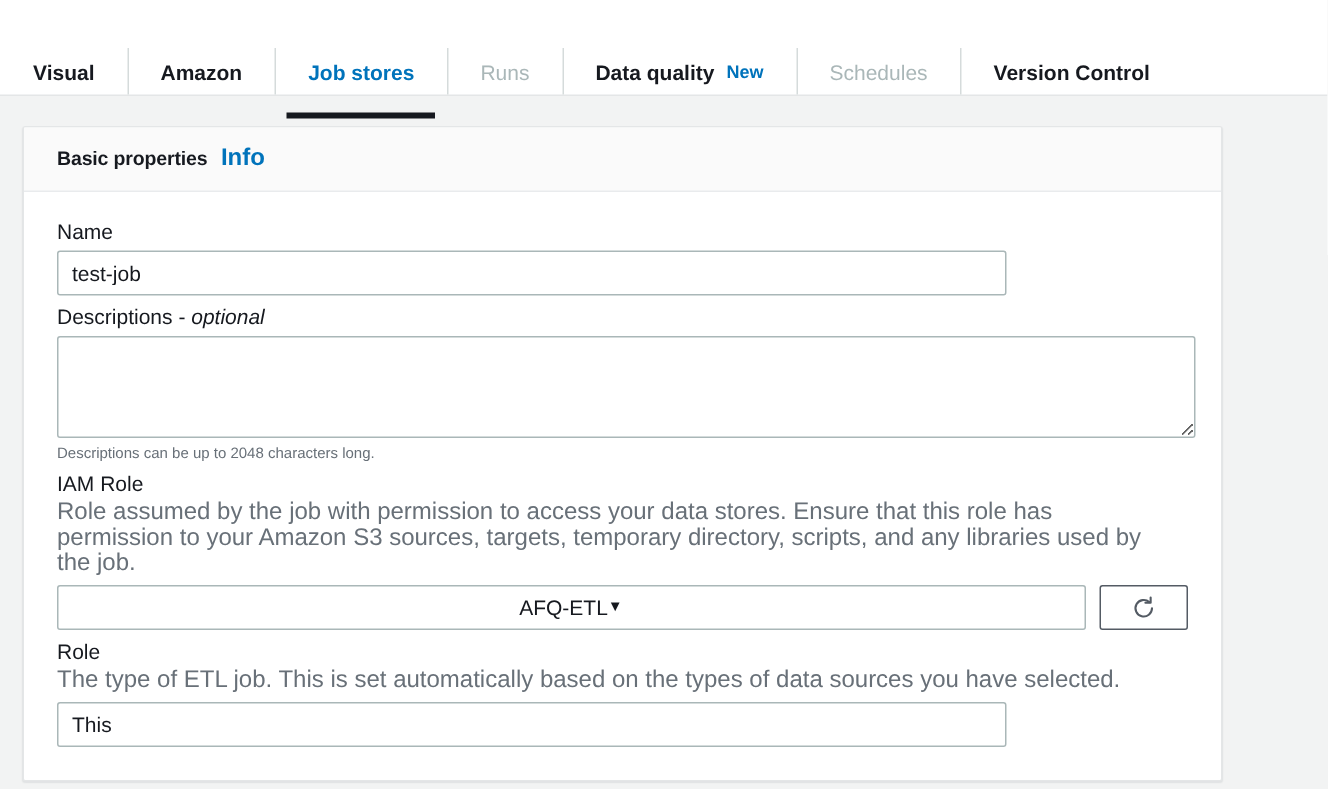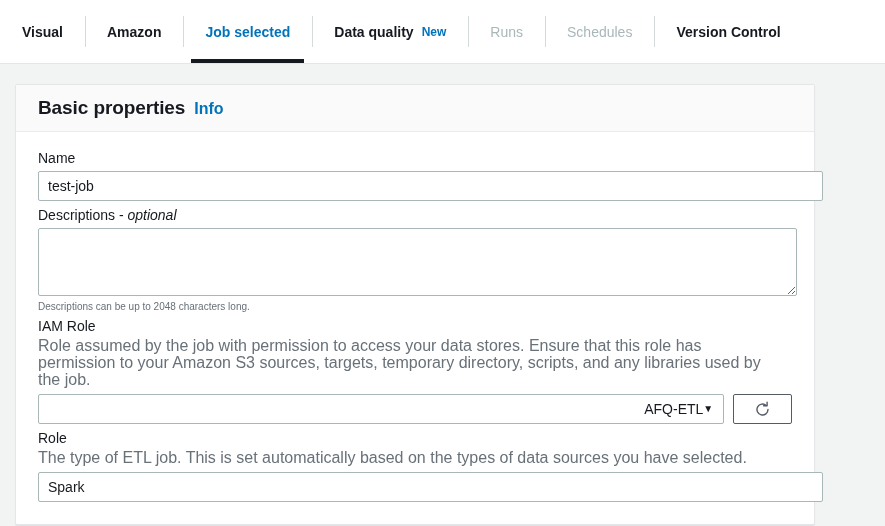--- a/index.html
+++ b/index.html
@@ -40,20 +40,21 @@
     align-items: center;
     justify-content: flex-end;
     padding: 0 22px;
     font-size: 14px;
     font-weight: bold;
     color: #16191f;
     cursor: pointer;
     white-space: nowrap;
     height: 100%;
     user-select: none;
+    margin-top: 16px;
   }
   .tab + .tab::before {
     content: "";
     position: absolute;
     left: 0;
     top: 16px;
     bottom: 16px;
     width: 1px;
     background: #d5dbdb;
   }
@@ -95,21 +96,21 @@
   }
   .card-header {
     background: #fafafa;
     border-bottom: 1px solid #e9ebed;
     padding: 12px 22px 12px 22px;
     display: flex;
     align-items: baseline;
     gap: 9px;
   }
   .card-title {
-    font-size: 19px;
+    font-size: 13px;
     font-weight: bold;
     color: #16191f;
     letter-spacing: -0.1px;
   }
   .info-link {
     font-size: 16px;
     font-weight: bold;
     color: #0073bb;
     cursor: pointer;
     text-decoration: none;
@@ -141,21 +142,21 @@
   }
   .field-hint {
     font-size: 10px;
     color: #687078;
     margin-top: 5px;
   }
 
   input.text-input,
   .select-box,
   .readonly-box {
-    width: 785px;
+    width: 633px;
     height: 30px;
     border: 1px solid #aab7b8;
     border-radius: 2px;
     background: #ffffff;
     font-family: "Liberation Sans", sans-serif;
     font-size: 14px;
     color: #16191f;
     padding: 0 9px;
     outline: none;
     display: flex;
@@ -178,21 +179,21 @@
     display: block;
   }
 
   .select-row {
     display: flex;
     align-items: center;
     gap: 9px;
   }
   .select-box {
     width: 689px;
-    justify-content: flex-end;
+    justify-content: center;
     cursor: pointer;
     user-select: none;
   }
   .select-caret {
     font-size: 10px;
     color: #16191f;
     line-height: 1;
     margin-right: 1px;
   }
   .refresh-btn {
@@ -217,28 +218,28 @@
 
 <div class="tabbar">
   <div class="tablist" id="tablist">
       <div class="tab">
         <span>Visual</span>
       </div>
       <div class="tab">
         <span>Amazon</span>
       </div>
       <div class="tab active">
-        <span>Job selected</span>
+        <span>Job stores</span>
+      </div>
+      <div class="tab disabled">
+        <span>Runs</span>
       </div>
       <div class="tab">
         <span>Data quality</span>
         <span class="newbadge">New</span>
-      </div>
-      <div class="tab disabled">
-        <span>Runs</span>
       </div>
       <div class="tab disabled">
         <span>Schedules</span>
       </div>
       <div class="tab">
         <span>Version Control</span>
       </div>
     </div>
 </div>
 
@@ -278,18 +279,18 @@
                 <path d="M13.1 1.3v3.5h-3.5" stroke="#545b64" stroke-width="1.4" fill="none" stroke-linecap="round" stroke-linejoin="round"></path>
               </svg>
             </span>
           </div>
         </div>
       </div>
 
       <div class="field">
         <label class="field-label">Role</label>
         <div class="field-desc">The type of ETL job. This is set automatically based on the types of data sources you have selected.</div>
-        <div class="readonly-box">Spark</div>
+        <div class="readonly-box">This</div>
       </div>
 
     </div>
   </div>
 </div>
 
 </body></html>

